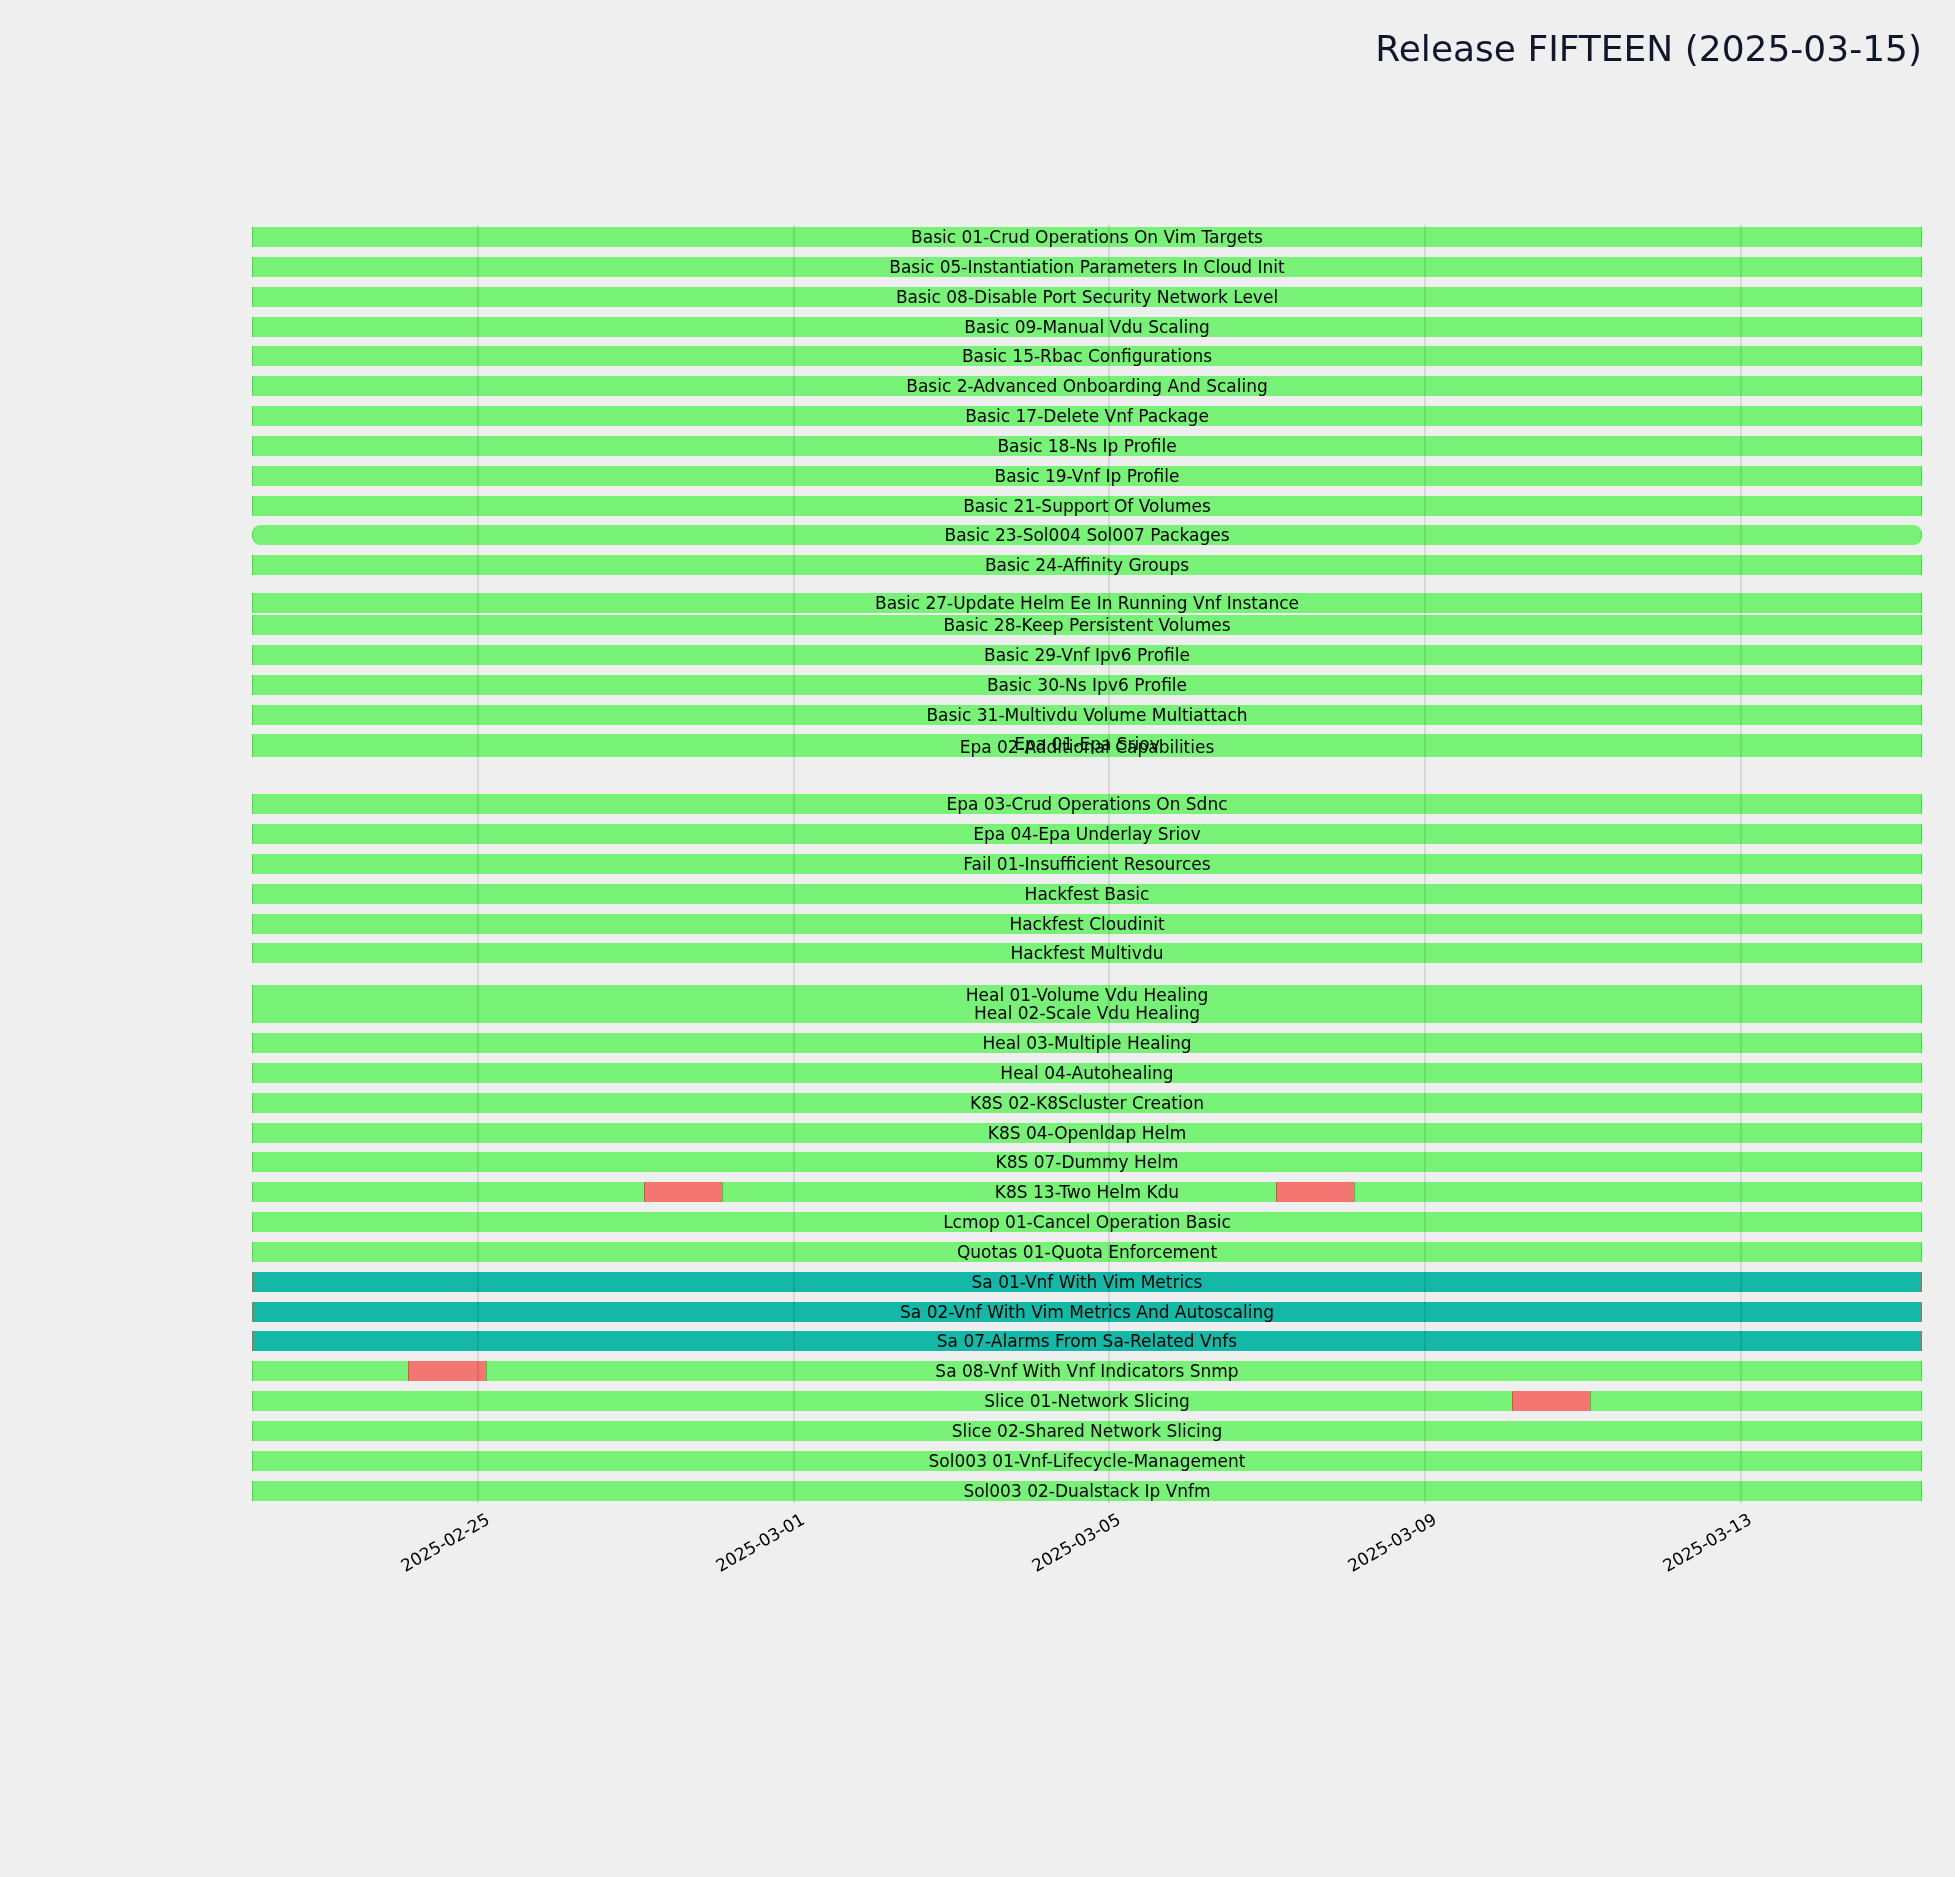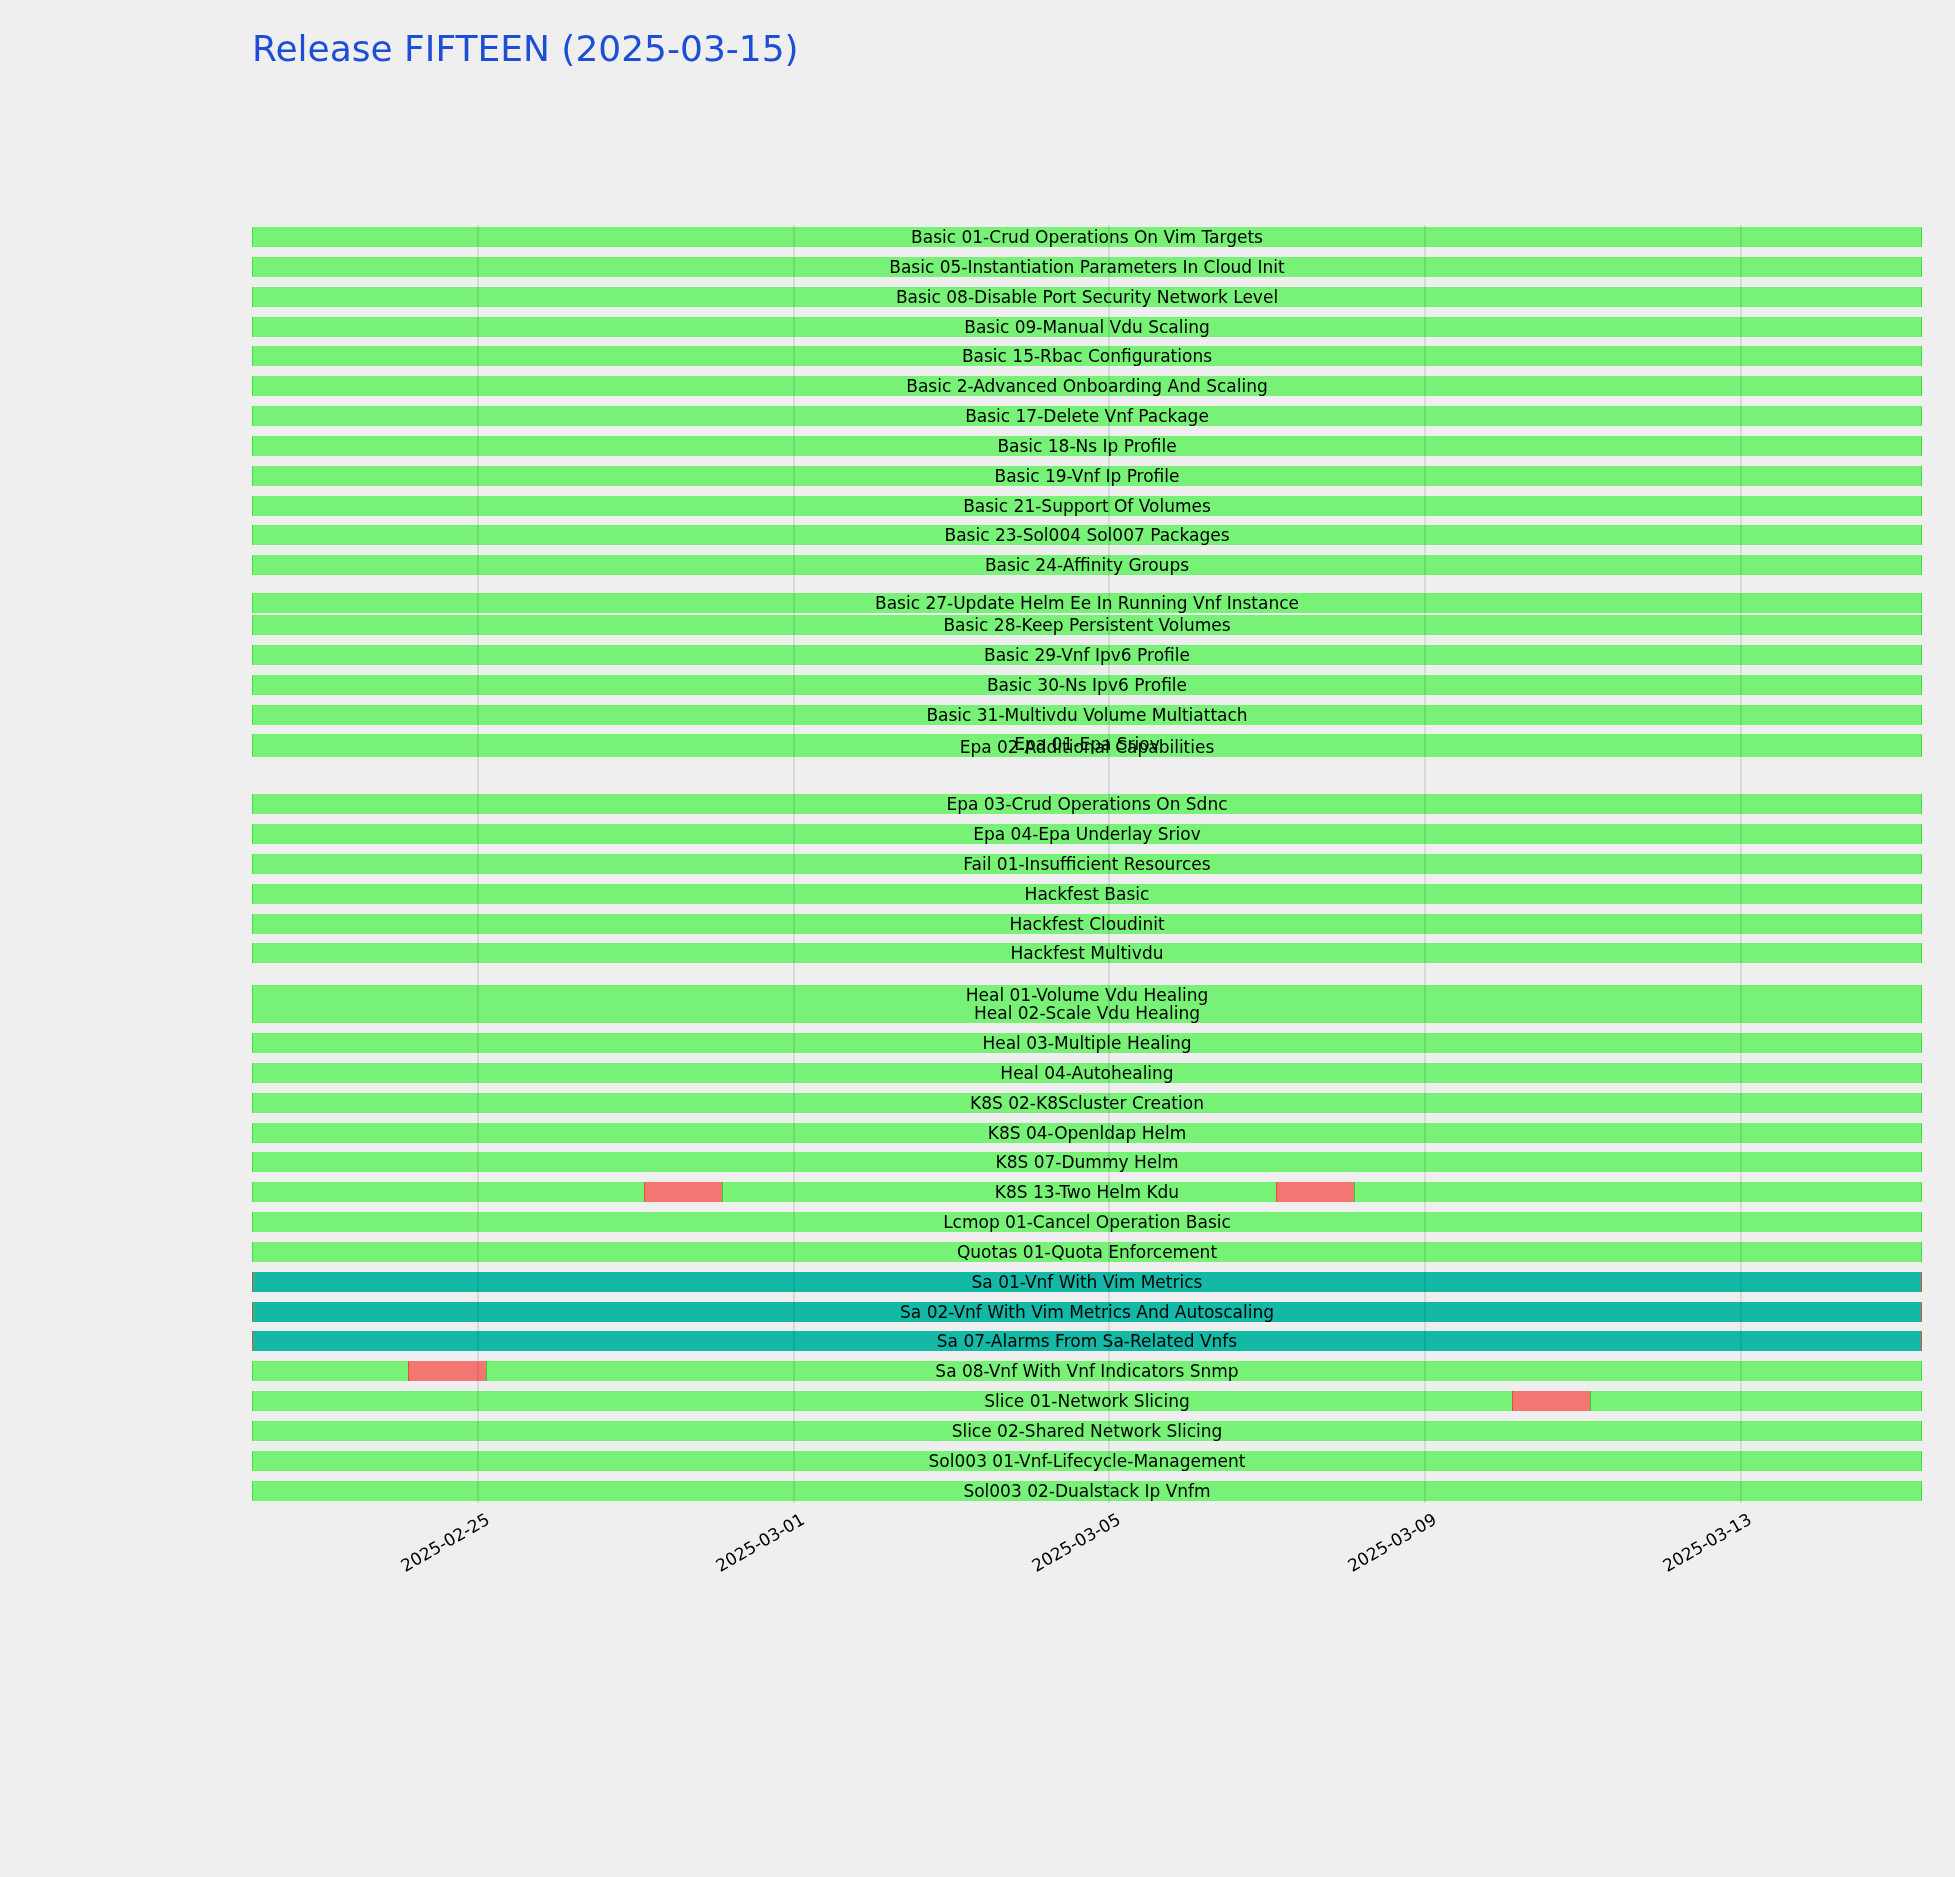--- a/index.html
+++ b/index.html
@@ -1,19 +1,19 @@
 <!DOCTYPE html>
 <html style="font-size:6.3px"><head>
 <meta charset="utf-8">
 <style>
   html,body { margin:0; padding:0; }
   body { font-family:"DejaVu Sans","Liberation Sans",sans-serif; }
   .fig { position:relative; width:2112px; height:1877px; background:#efefef; overflow:hidden; }
-  .title { position:absolute; left:252px; width:1670px; top:28px; text-align:left;
-           font-size:36px; color:#1d4ed8; font-weight:400; letter-spacing:0; }
+  .title { position:absolute; left:252px; width:1670px; top:28px; text-align:right;
+           font-size:36px; color:#0f172a; font-weight:400; letter-spacing:0; }
   .chart { position:absolute; left:252px; top:227px; width:1670px; height:1274px; }
   .row { position:absolute; left:0; width:1670px; height:20px; box-sizing:border-box;
          background:#77f277; border-left:1.6px solid #3ee03e; border-right:1.6px solid #3ee03e; }
   .row.fail { background:#14b8a6; border-left-color:#e2502e; border-right-color:#e2502e; }
   .seg { position:absolute; top:0; height:20px; box-sizing:border-box; background:#f47672;
          border-left:1.6px solid #e2502e; border-right:1.6px solid #2fd32f; }
   .lbl { position:absolute; left:0; right:0; top:0; height:20px; line-height:20.3px;
          text-align:center; font-size:17px; color:#000; z-index:2; white-space:nowrap; }
   .gridline { position:absolute; top:-2.3px; height:1278px; width:1.6px; background:rgba(0,0,0,0.09); z-index:1; }
   .xtick { position:absolute; white-space:nowrap; font-size:17px; color:#000;
@@ -48,21 +48,21 @@
       </div>
       <div class="row" style="top: 209px;">
         <div class="lbl">Basic 18-Ns Ip Profile</div>
       </div>
       <div class="row" style="top: 239px;">
         <div class="lbl">Basic 19-Vnf Ip Profile</div>
       </div>
       <div class="row" style="top: 269px;">
         <div class="lbl">Basic 21-Support Of Volumes</div>
       </div>
-      <div class="row" style="top: 298px;">
+      <div class="row" style="top: 298px; border-radius: 9px;">
         <div class="lbl">Basic 23-Sol004 Sol007 Packages</div>
       </div>
       <div class="row" style="top: 328px;">
         <div class="lbl">Basic 24-Affinity Groups</div>
       </div>
       <div class="row" style="top: 366px; padding-left: 20px;">
         <div class="lbl">Basic 27-Update Helm Ee In Running Vnf Instance</div>
       </div>
       <div class="row" style="top: 388px;">
         <div class="lbl">Basic 28-Keep Persistent Volumes</div>

